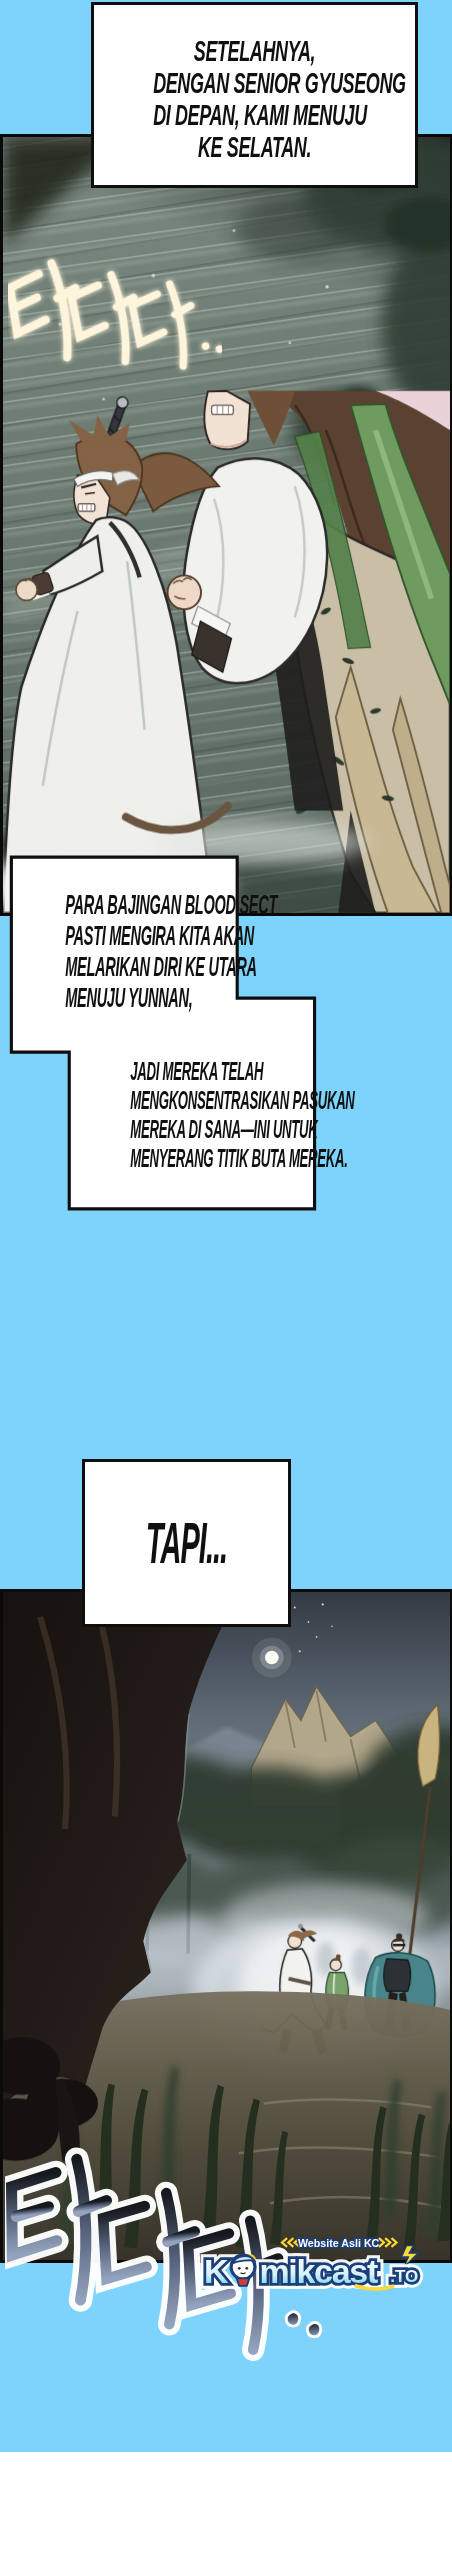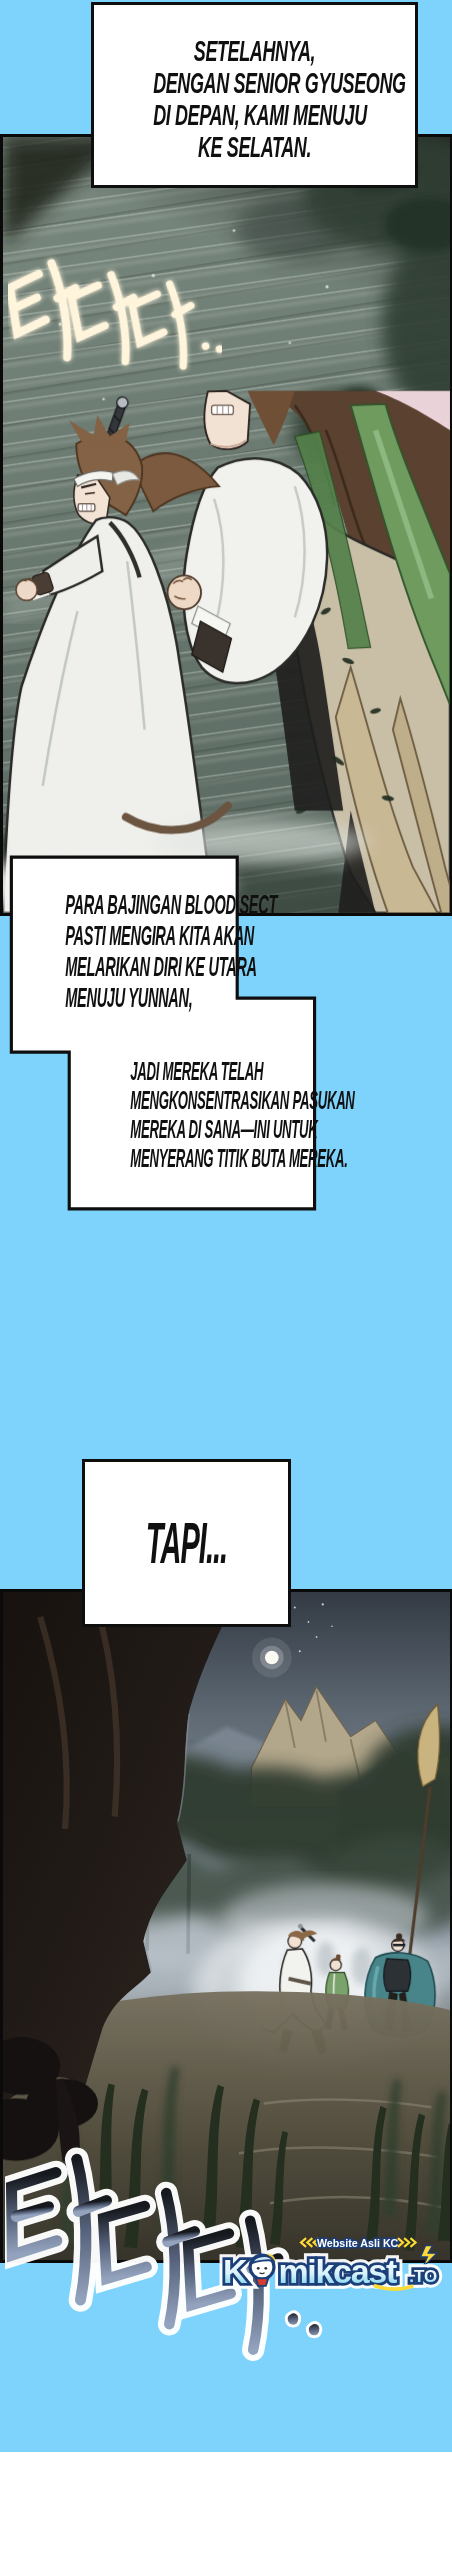--- a/index.html
+++ b/index.html
@@ -30,21 +30,21 @@
   .t-box2{left:11.3px;top:889px;width:226px;font-size:28px;line-height:31px;transform:scaleX(.52);}
   .t-box3{left:69px;top:1057px;width:245px;font-size:26.4px;line-height:29px;transform:scaleX(.50);}
   .t-tapi{left:82px;top:1511px;width:209px;font-size:58px;line-height:63px;transform:scaleX(.50);letter-spacing:-1.9px;}
   .bubble23{left:0;top:849px;width:453px;height:368px;}
   
   .sfx{position:absolute;pointer-events:none;}
   .sfx svg{display:block;width:100%;height:100%;}
   .sfx1{left:7.5px;top:234px;width:214px;height:170px;}
   .sfx2{left:5px;top:2129px;width:327px;height:283px;}
   
-  .wm{position:absolute;left:218px;top:2228px;width:234px;height:63px;text-decoration:underline;}
+  .wm{position:absolute;left:199px;top:2228px;width:234px;height:63px;text-decoration:underline;}
   .wm svg{display:block;width:100%;height:100%;overflow:visible;}
   svg text{font-family:"Liberation Sans",sans-serif;}
   .hiddefs{position:absolute;width:0;height:0;}
 </style>
 </head>
 <body>
 
 <svg class="hiddefs" aria-hidden="true">
   <defs>
     <filter id="b3">

